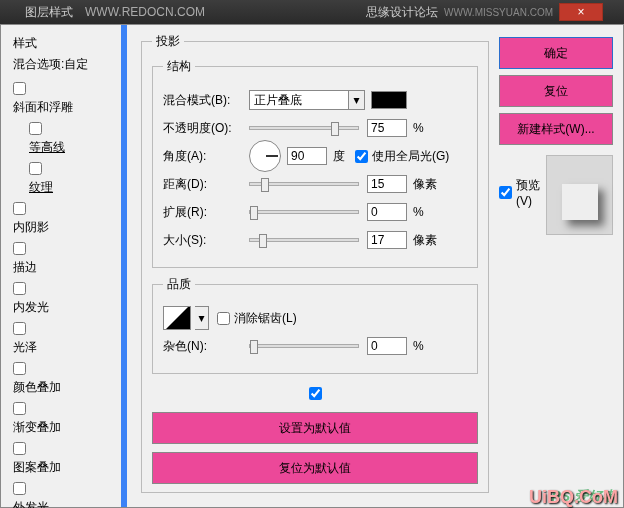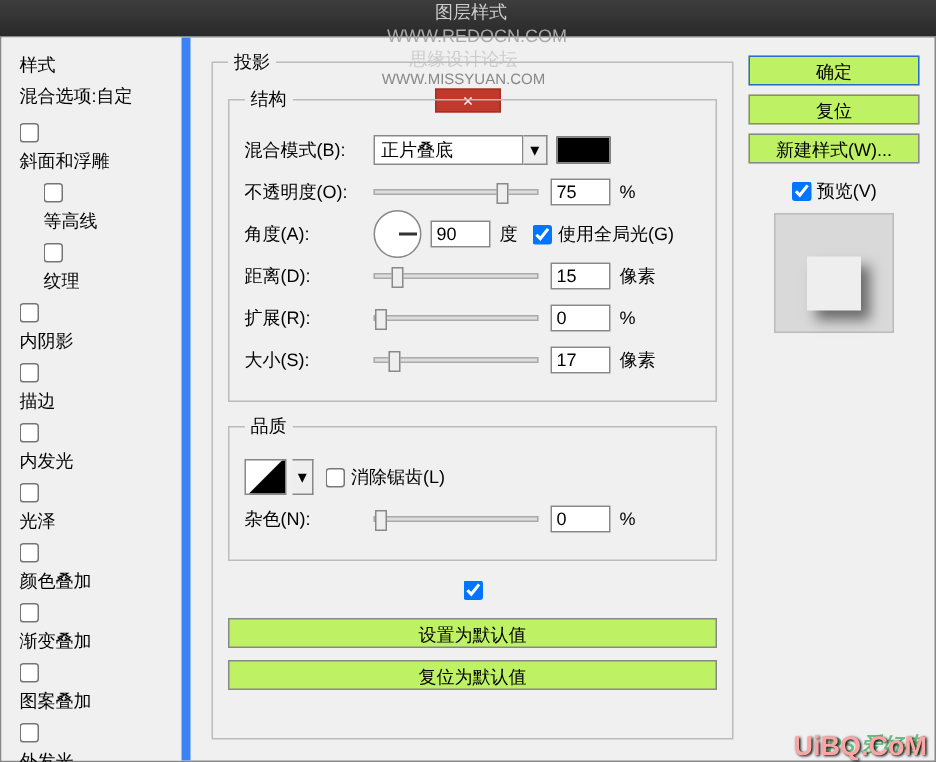--- a/index.html
+++ b/index.html
@@ -1,53 +1,53 @@
 <!DOCTYPE html>
 <html><head>
 <meta charset="utf-8">
 <style>
 * { margin: 0; padding: 0; box-sizing: border-box; font-family: "Microsoft YaHei", SimSun, sans-serif; font-size: 12px; }
 body { background: #3a3a3a; width: 624px; height: 508px; overflow: hidden; }
-.titlebar { height: 24px; background: linear-gradient(#3d3d3d, #2a2a2a); display: flex; align-items: center; color: #ccc; padding: 0 21px; flex-direction: column; }
+.titlebar { height: 24px; background: linear-gradient(#3d3d3d, #2a2a2a); display: flex; align-items: center; color: #ccc; padding: 0 21px; }
 .titlebar .title { flex: 0 0 auto; padding-left: 4px; }
 .titlebar .url { margin-left: 12px; flex: 1; color: #aaa; }
 .titlebar .forum { margin-right: 6px; color: #ccc; }
 .titlebar .forum-url { margin-right: 6px; color: #888; font-size: 10px; }
 .close-btn { width: 44px; height: 18px; background: #c0392b; color: #fff; display: flex; align-items: center; justify-content: center; border: 1px solid #a03020; cursor: pointer; }
 .main { display: flex; height: 484px; background: #f0f0f0; border: 1px solid #888; }
 .sidebar { width: 126px; border-right: 6px solid #3b82f6; padding: 8px 0 0 8px; background: #f0f0f0; }
 .side-head { font-weight: normal; padding: 2px 4px; }
 .side-sub { padding: 2px 4px; margin-bottom: 4px; }
 .side-item { display: flex; align-items: flex-start; padding: 3px 4px; gap: 4px; flex-direction: column; }
 .side-item input[type=checkbox] { width: 13px; height: 13px; }
-.side-item.indent { padding-left: 20px; }
+.side-item.indent { padding-left: 20px; text-decoration: underline; }
 .side-item.selected { background: #0a64d8; color: #fff; }
 .side-item.selected input[type=checkbox] { accent-color: #0a64d8; }
 .content { flex: 1; padding: 8px 10px 8px 14px; position: relative; }
 fieldset { border: 1px solid #bbb; padding: 8px 10px 10px 10px; margin-bottom: 8px; }
 legend { padding: 0 4px; }
 .row { display: flex; align-items: center; margin: 6px 0; height: 22px; }
 .row .lbl { width: 80px; margin-right: 6px; }
 .row .slider { flex: 0 0 110px; height: 4px; background: #ddd; border: 1px solid #aaa; position: relative; margin-right: 8px; }
 .row .slider .thumb { position: absolute; top: -5px; width: 8px; height: 14px; background: #eee; border: 1px solid #888; }
 .row .val { width: 40px; height: 18px; border: 1px solid #888; background: #fff; padding: 0 3px; text-align: left; }
 .row .unit { margin-left: 6px; }
 .combo { display: flex; align-items: center; gap: 0; }
 .combo-box { width: 100px; height: 20px; border: 1px solid #888; background: #fff; display: flex; align-items: center; padding: 0 4px; }
 .combo-arrow { width: 16px; height: 20px; border: 1px solid #888; border-left: none; background: #eee; display: flex; align-items: center; justify-content: center; }
 .color-swatch { width: 36px; height: 18px; background: #000; border: 1px solid #888; margin-left: 6px; }
 .angle-dial { width: 32px; height: 32px; border: 1px solid #888; border-radius: 50%; background: #fff; position: relative; margin-right: 6px; }
 .angle-dial .hand { position: absolute; left: 50%; top: 50%; width: 2px; height: 12px; background: #333; transform-origin: top; transform: rotate(-90deg); }
 .contour-thumb { width: 28px; height: 24px; border: 1px solid #888; background: linear-gradient(135deg,#fff 49%,#000 51%); margin-right: 4px; }
 .contour-arrow { width: 14px; height: 24px; border: 1px solid #888; border-left: none; background: #eee; display: flex; align-items: center; justify-content: center; margin-right: 8px; }
 .btn-row { display: flex; gap: 8px; justify-content: center; margin-top: 8px; flex-direction: column; }
-.btn { border: 1px solid #888; background: #bef264; padding: 2px 14px; height: 20px; cursor: pointer; }
+.btn { border: 1px solid #888; background: #ec4899; padding: 2px 14px; height: 32px; cursor: pointer; }
 .rightcol { width: 124px; padding: 12px 10px 0 0; display: flex; flex-direction: column; align-items: stretch; gap: 6px; }
 .rightcol .btn { width: 100%; text-align: center; }
-.preview-area { margin-top: 4px; display: flex; flex-direction: column; align-items: center; }
+.preview-area { margin-top: 4px; display: flex; flex-direction: row; align-items: center; }
 .preview-chk { display: flex; align-items: center; gap: 4px; margin-bottom: 6px; }
 .preview-box { width: 80px; height: 80px; background: #d9d9d9; border: 1px solid #bbb; display: flex; align-items: flex-end; justify-content: center; }
 .preview-box .inner { width: 36px; height: 36px; background: #eee; box-shadow: 6px 6px 8px rgba(0,0,0,.5); margin-bottom: 14px; }
 .watermark { position: absolute; right: 8px; bottom: 2px; color: #3a5; font-weight: bold; font-size: 14px; opacity: .7; font-style: italic; }
 .watermark2 { position: absolute; right: 6px; bottom: 0px; color: #fca5a5; font-weight: bold; font-size: 18px; text-shadow: 1px 1px 2px #000; }
 .chk { display: flex; align-items: center; gap: 4px; }
 input[type=checkbox] { width: 13px; height: 13px; }
 </style>
 </head>
 <body>

